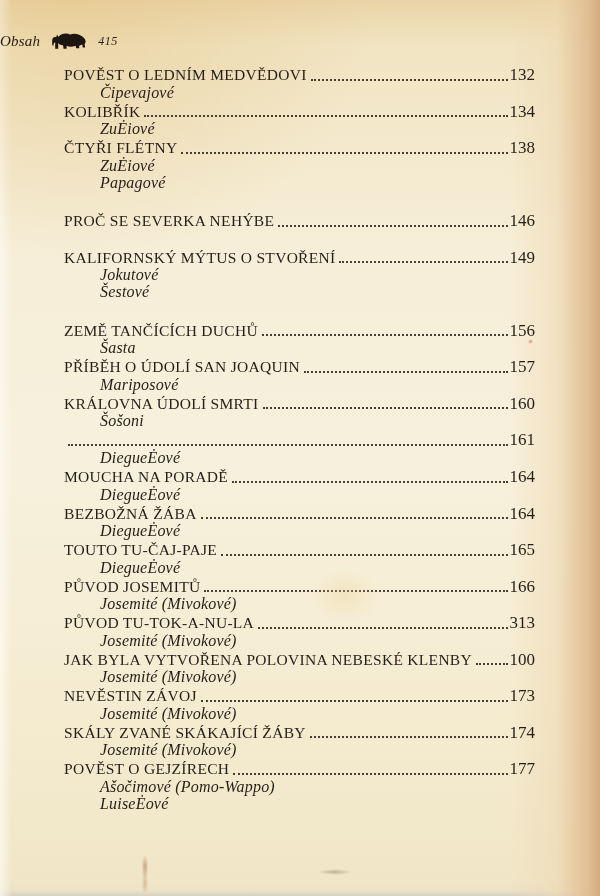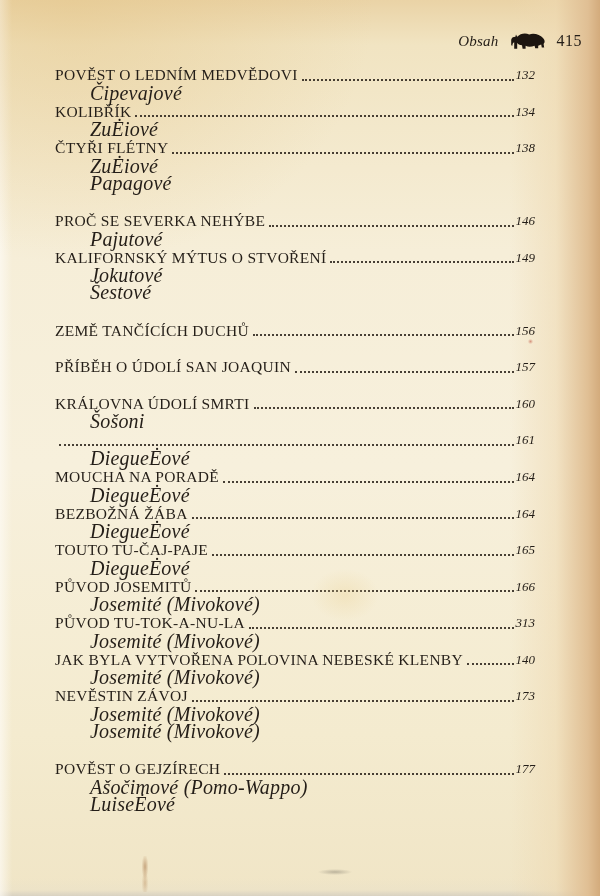--- a/index.html
+++ b/index.html
@@ -28,63 +28,63 @@
     background:radial-gradient(50% 50% at 50% 30%, rgba(150,90,40,0.45), rgba(150,90,40,0) 70%),
                radial-gradient(50% 50% at 50% 75%, rgba(160,100,45,0.30), rgba(160,100,45,0) 70%);}
   .stain.s2{left:312px;top:868px;width:46px;height:8px;
     background:radial-gradient(50% 50% at 50% 50%, rgba(90,85,75,0.35), rgba(90,85,75,0) 75%);}
   .stain.s3{left:300px;top:560px;width:90px;height:70px;
     background:radial-gradient(50% 50% at 50% 50%, rgba(235,210,150,0.35), rgba(235,210,150,0) 75%);}
   .stain.s4{left:527px;top:338px;width:7px;height:7px;
     background:radial-gradient(50% 50% at 50% 50%, rgba(190,80,60,0.55), rgba(190,80,60,0) 75%);}
 
   header{
-    display:flex;justify-content:flex-end;align-items:center;
+    display:flex;align-items:center;
     gap:9px;
     padding:30px 18px 0 0;
     height:22px;
   }
   .running-title{font-style:italic;font-size:15px;letter-spacing:0.2px;}
   .bison{display:inline-block;width:36px;height:20px;margin:0 2px;}
   .bison svg{display:block;width:100%;height:100%;}
-  .folio{font-size:16px;letter-spacing:0.5px;}
+  .folio{font-size:12px;letter-spacing:0.5px;font-style:italic;}
 
   .toc{
     margin-top:13px;
     padding:0 65px 0 55px;
   }
   .entry{height:36.55px;overflow:visible;}
   .entry .row{
     display:flex;align-items:center;
     height:19.5px;line-height:19.5px;
     white-space:nowrap;
+    margin-left:9px;
   }
   .title{
     font-size:15.5px;
     letter-spacing:0.3px;
     font-weight:400;
     flex:0 1 auto;
     overflow:hidden;
   }
   .leader{
     flex:1 1 12px;min-width:12px;
     border-bottom:2.4px dotted rgba(40,32,24,0.85);
     margin:0 2px 4px 4px;
     height:1px;align-self:flex-end;
   }
   .pagenum{
-    font-style:italic;
-    font-size:13px;
+    font-size:17px;
     flex:0 0 auto;
   }
   .tribe{
-    margin-left:35px;
+    margin-left:45px;
     height:17px;line-height:16px;
     font-style:italic;
-    font-size:20px;
+    font-size:16px;
     letter-spacing:0.2px;
   }
 </style>
 </head>
 <body>
 
 <div class="page">
 
   <header>
     <span class="running-title">Obsah</span>
@@ -128,21 +128,20 @@
       <div class="entry">
         <div class="tribe">Papagové</div>
       </div>
 
       <div class="entry">
         <div class="row">
           <span class="title">PROČ SE SEVERKA NEHÝBE</span>
           <span class="leader"></span>
           <span class="pagenum">146</span>
         </div>
-        <div class="tribe">Pajutové</div>
       </div>
 
       <div class="entry">
         <div class="row">
           <span class="title">KALIFORNSKÝ MÝTUS O STVOŘENÍ</span>
           <span class="leader"></span>
           <span class="pagenum">149</span>
         </div>
         <div class="tribe">Jokutové</div>
       </div>
@@ -150,28 +149,30 @@
       <div class="entry">
         <div class="tribe">Šestové</div>
       </div>
 
       <div class="entry">
         <div class="row">
           <span class="title">ZEMĚ TANČÍCÍCH DUCHŮ</span>
           <span class="leader"></span>
           <span class="pagenum">156</span>
         </div>
+        <div class="tribe">Šasta</div>
       </div>
 
       <div class="entry">
         <div class="row">
           <span class="title">PŘÍBĚH O ÚDOLÍ SAN JOAQUIN</span>
           <span class="leader"></span>
           <span class="pagenum">157</span>
         </div>
+        <div class="tribe">Mariposové</div>
       </div>
 
       <div class="entry">
         <div class="row">
           <span class="title">KRÁLOVNA ÚDOLÍ SMRTI</span>
           <span class="leader"></span>
           <span class="pagenum">160</span>
         </div>
         <div class="tribe">Šošoni</div>
       </div>
@@ -226,35 +227,40 @@
           <span class="leader"></span>
           <span class="pagenum">313</span>
         </div>
         <div class="tribe">Josemité (Mivokové)</div>
       </div>
 
       <div class="entry">
         <div class="row">
           <span class="title">JAK BYLA VYTVOŘENA POLOVINA NEBESKÉ KLENBY</span>
           <span class="leader"></span>
-          <span class="pagenum">140</span>
+          <span class="pagenum">100</span>
         </div>
         <div class="tribe">Josemité (Mivokové)</div>
       </div>
 
       <div class="entry">
         <div class="row">
           <span class="title">NEVĚSTIN ZÁVOJ</span>
           <span class="leader"></span>
           <span class="pagenum">173</span>
         </div>
         <div class="tribe">Josemité (Mivokové)</div>
       </div>
 
       <div class="entry">
+        <div class="row">
+          <span class="title">SKÁLY ZVANÉ SKÁKAJÍCÍ ŽÁBY</span>
+          <span class="leader"></span>
+          <span class="pagenum">174</span>
+        </div>
         <div class="tribe">Josemité (Mivokové)</div>
       </div>
 
       <div class="entry">
         <div class="row">
           <span class="title">POVĚST O GEJZÍRECH</span>
           <span class="leader"></span>
           <span class="pagenum">177</span>
         </div>
         <div class="tribe">Ašočimové (Pomo-Wappo)</div>

